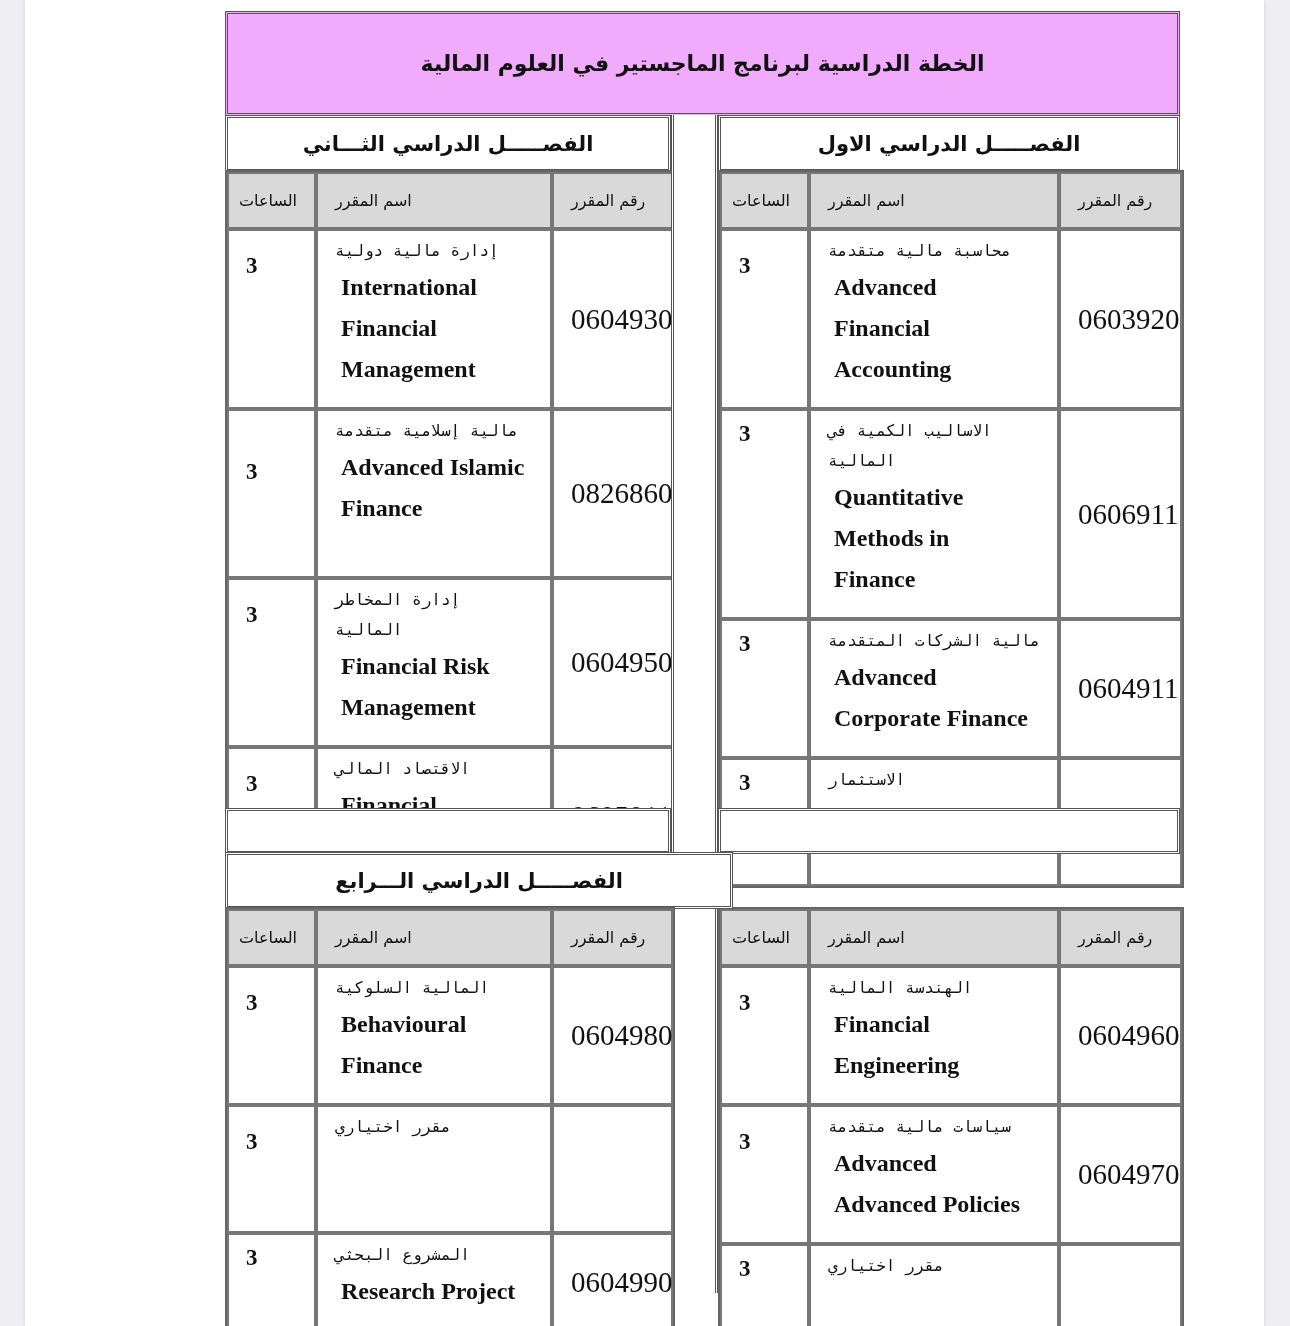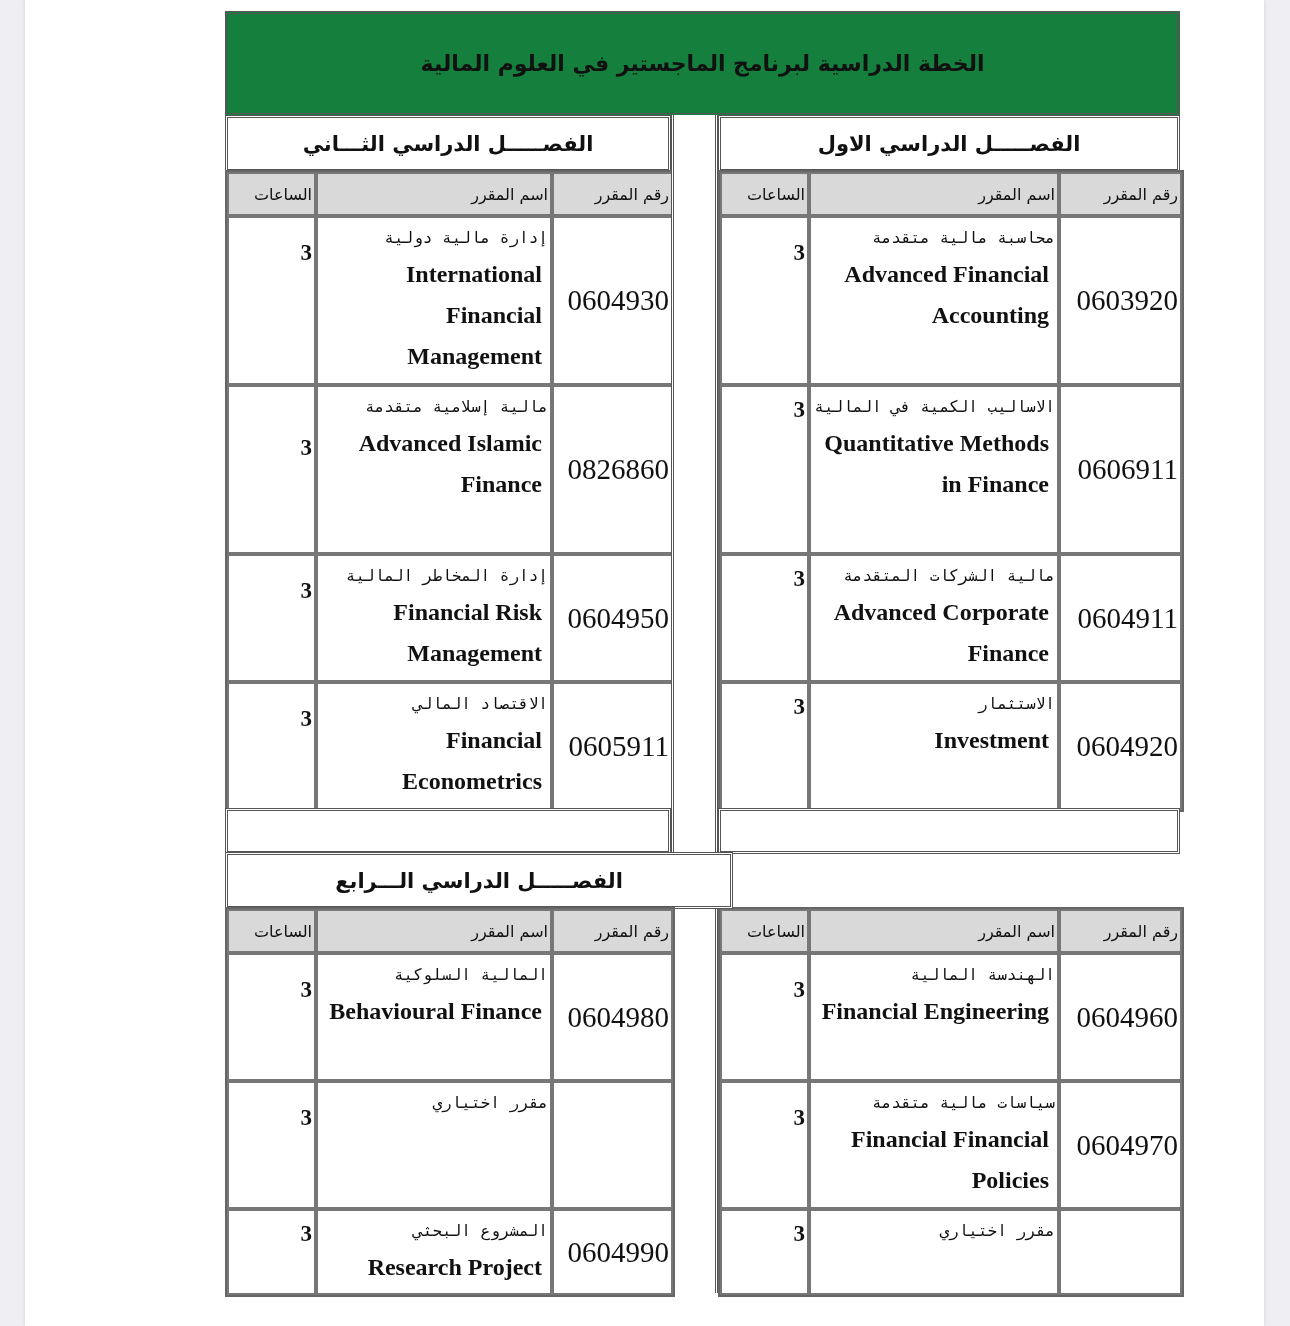--- a/index.html
+++ b/index.html
@@ -17,21 +17,21 @@
       background: #ffffff;
       box-shadow: 0 0 4px rgba(0,0,0,0.12);
     }
     .box {
       position: absolute;
       box-sizing: border-box;
       border: 3px double #555;
     }
     .title-box {
       left: 200px; top: 11px; width: 955px; height: 105px;
-      background: #15803d;
+      background: #f0abfc;
       display: flex; align-items: center; justify-content: center;
       font-family: "DejaVu Sans", sans-serif;
       font-weight: bold; font-size: 22px;
       direction: rtl;
     }
     .sem-title {
       height: 57px;
       display: flex; align-items: center; justify-content: center;
       font-family: "DejaVu Sans", sans-serif;
       font-weight: bold; font-size: 21px;
@@ -45,22 +45,22 @@
       position: absolute;
       border-collapse: separate;
       border-spacing: 0;
       table-layout: fixed;
       border: 2px solid #666;
       background: #fff;
     }
     table.sem td, table.sem th {
       border: 2px solid #777;
       box-sizing: border-box;
-      text-align: right;
-      padding: 2px;
+      text-align: left;
+      padding: 17px;
     }
     table.sem th {
       background: #d9d9d9;
       height: 44px;
       font-family: "DejaVu Sans", sans-serif;
       font-size: 16px;
       font-weight: normal;
       direction: rtl;
     }
     td.code {
@@ -222,21 +222,21 @@
       <td class="name">
         <span class="ar">الهندسة المالية</span>
         <span class="en">Financial Engineering</span>
       </td>
       <td class="code">0604960</td>
     </tr>
     <tr style="height:128px">
       <td class="hours">3</td>
       <td class="name">
         <span class="ar">سياسات مالية متقدمة</span>
-        <span class="en">Financial Financial Policies</span>
+        <span class="en">Advanced Advanced Policies</span>
       </td>
       <td class="code">0604970</td>
     </tr>
     <tr style="height:86px">
       <td class="hours top">3</td>
       <td class="name">
         <span class="ar">مقرر اختياري</span>
         <span class="en"></span>
       </td>
       <td class="code"></td>

